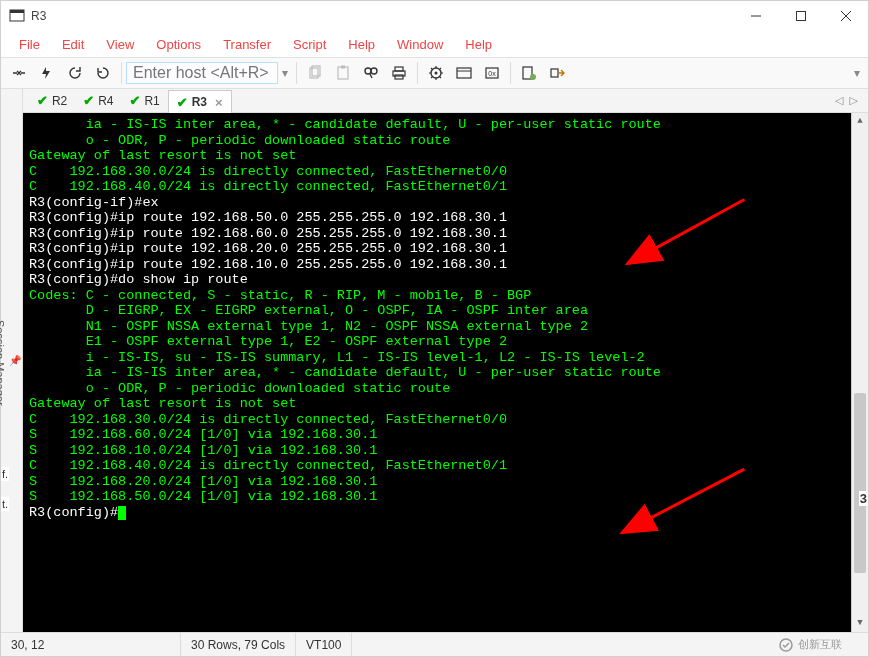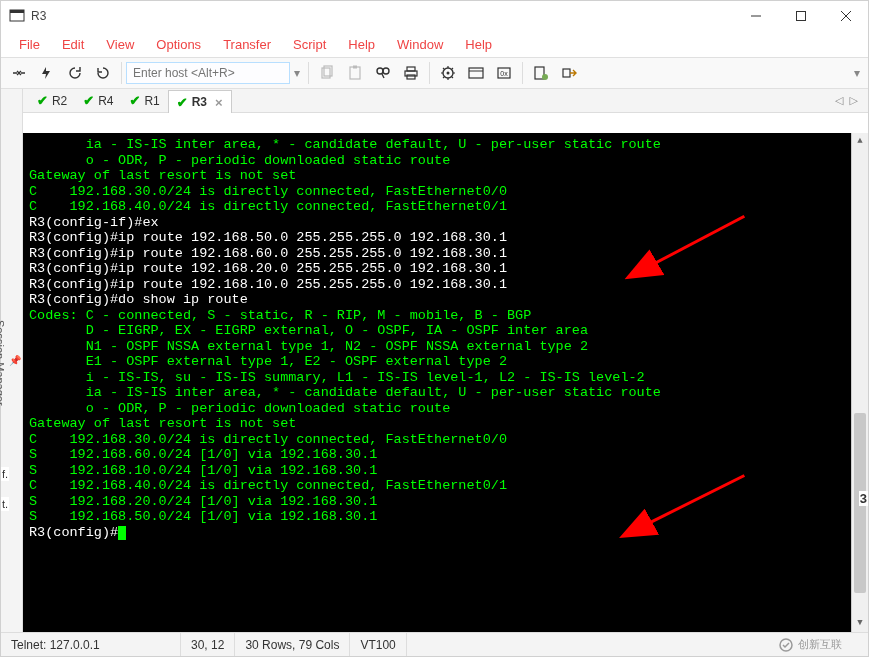--- a/index.html
+++ b/index.html
@@ -24,21 +24,21 @@
   .menubar span { padding: 4px 10px; font-size: 13px; color: #ef4444; border-radius: 2px; }
   .toolbar {
     height: 32px; display: flex; align-items: center; padding: 2px 4px; border-top: 1px solid #e0e0e0; border-bottom: 1px solid #e0e0e0; background: #f9f9f9; gap: 0;
   }
   .tbtn {
     width: 28px; height: 28px; display: flex; align-items: center; justify-content: center; color: #555;
   }
   .tbtn.dis { color: #bbb; }
   .tbar-sep { width: 1px; height: 22px; background: #ddd; margin: 0 4px; }
   .hostinput {
-    height: 22px; width: 164px; border: 1px solid #b8dfff; padding: 0 6px; font-size: 12px; color: #aaa; background: #fdfdff;
+    height: 22px; width: 152px; border: 1px solid #b8dfff; padding: 0 6px; font-size: 16px; color: #aaa; background: #fdfdff;
   }
   .toolbar .arrow { width: 14px; display:flex; align-items:center; justify-content:center; color:#888; }
 
   .body-row { flex: 1; display: flex; min-height: 0; position: relative; }
   .sess-mgr {
     width: 22px; background: #f4f4f4; border-right: 1px solid #ddd; display: flex; flex-direction: column; align-items: center; padding-top: 4px;
     writing-mode: vertical-rl; text-orientation: mixed; font-size: 11px; color: #555; gap: 4px;
   }
   .sess-mgr .pin { writing-mode: horizontal-tb; font-size: 10px; color: #888; margin-bottom: 4px; }
 
@@ -49,21 +49,21 @@
   .tab {
     display: flex; align-items: center; padding: 0 8px; gap: 4px; font-size: 12px; color: #333; border-right: 0;
   }
   .tab.active { background: #fff; border-top: 1px solid #ccc; border-left: 1px solid #ccc; border-right: 1px solid #ccc; font-weight: 600; position: relative; top: 1px; }
   .tab .chk { color: #0a0; font-weight: bold; font-size: 13px; }
   .tab .x { color: #999; font-size: 13px; margin-left: 4px; }
   .tabstrip .navarrows { margin-left: auto; display:flex; align-items:center; gap:6px; color:#888; font-size:11px; padding-right:4px;}
 
   .terminal {
     flex: 1; background: #000; color: #0f0; font-family: "Consolas", "Courier New", monospace; font-size: 13.5px; line-height: 1.15;
-    padding: 4px 2px 4px 6px; overflow: hidden; position: relative; white-space: pre; margin-top: 20px;
+    padding: 4px 2px 4px 6px; overflow: hidden; position: relative; white-space: pre;
   }
   .terminal .g { color: #00ff00; }
   .terminal .w { color: #ffffff; }
   .cursor-block { display:inline-block; width:8px; height:14px; background:#0f0; vertical-align:text-bottom;}
 
   
   .red-arrow { position: absolute; pointer-events: none; }
   .red-arrow svg { display:block; }
 
   
@@ -271,21 +271,20 @@
               <line x1="700" y1="85" x2="610" y2="135" stroke="#f00" stroke-width="3" marker-end="url(#ah)"></line>
               <line x1="700" y1="350" x2="605" y2="400" stroke="#f00" stroke-width="3" marker-end="url(#ah)"></line>
             </svg></div>
       </div>
     </div>
 
     <div id="right-frag" style="position: absolute; right: 0px; font-size: 13px; font-weight: 700; color: rgb(51, 51, 51); background: rgb(255, 255, 255); padding: 0px 1px; top: 402px;">3</div>
   </div>
 
   <div class="statusbar">
-    <div>Telnet: 127.0.0.1</div>
     <div>30,  12</div>
     <div>30 Rows, 79 Cols</div>
     <div>VT100</div>
     <div style="border-right:0"></div>
     <div class="logo">
       <span style="display:inline-flex;align-items:center;gap:4px;">
         <svg width="16" height="16" viewBox="0 0 16 16">
             <circle cx="8" cy="8" r="6" fill="none" stroke="#999" stroke-width="1.5"></circle>
             <path d="M5 8l2 2 4-4" stroke="#999" stroke-width="1.5" fill="none"></path>
           </svg>

